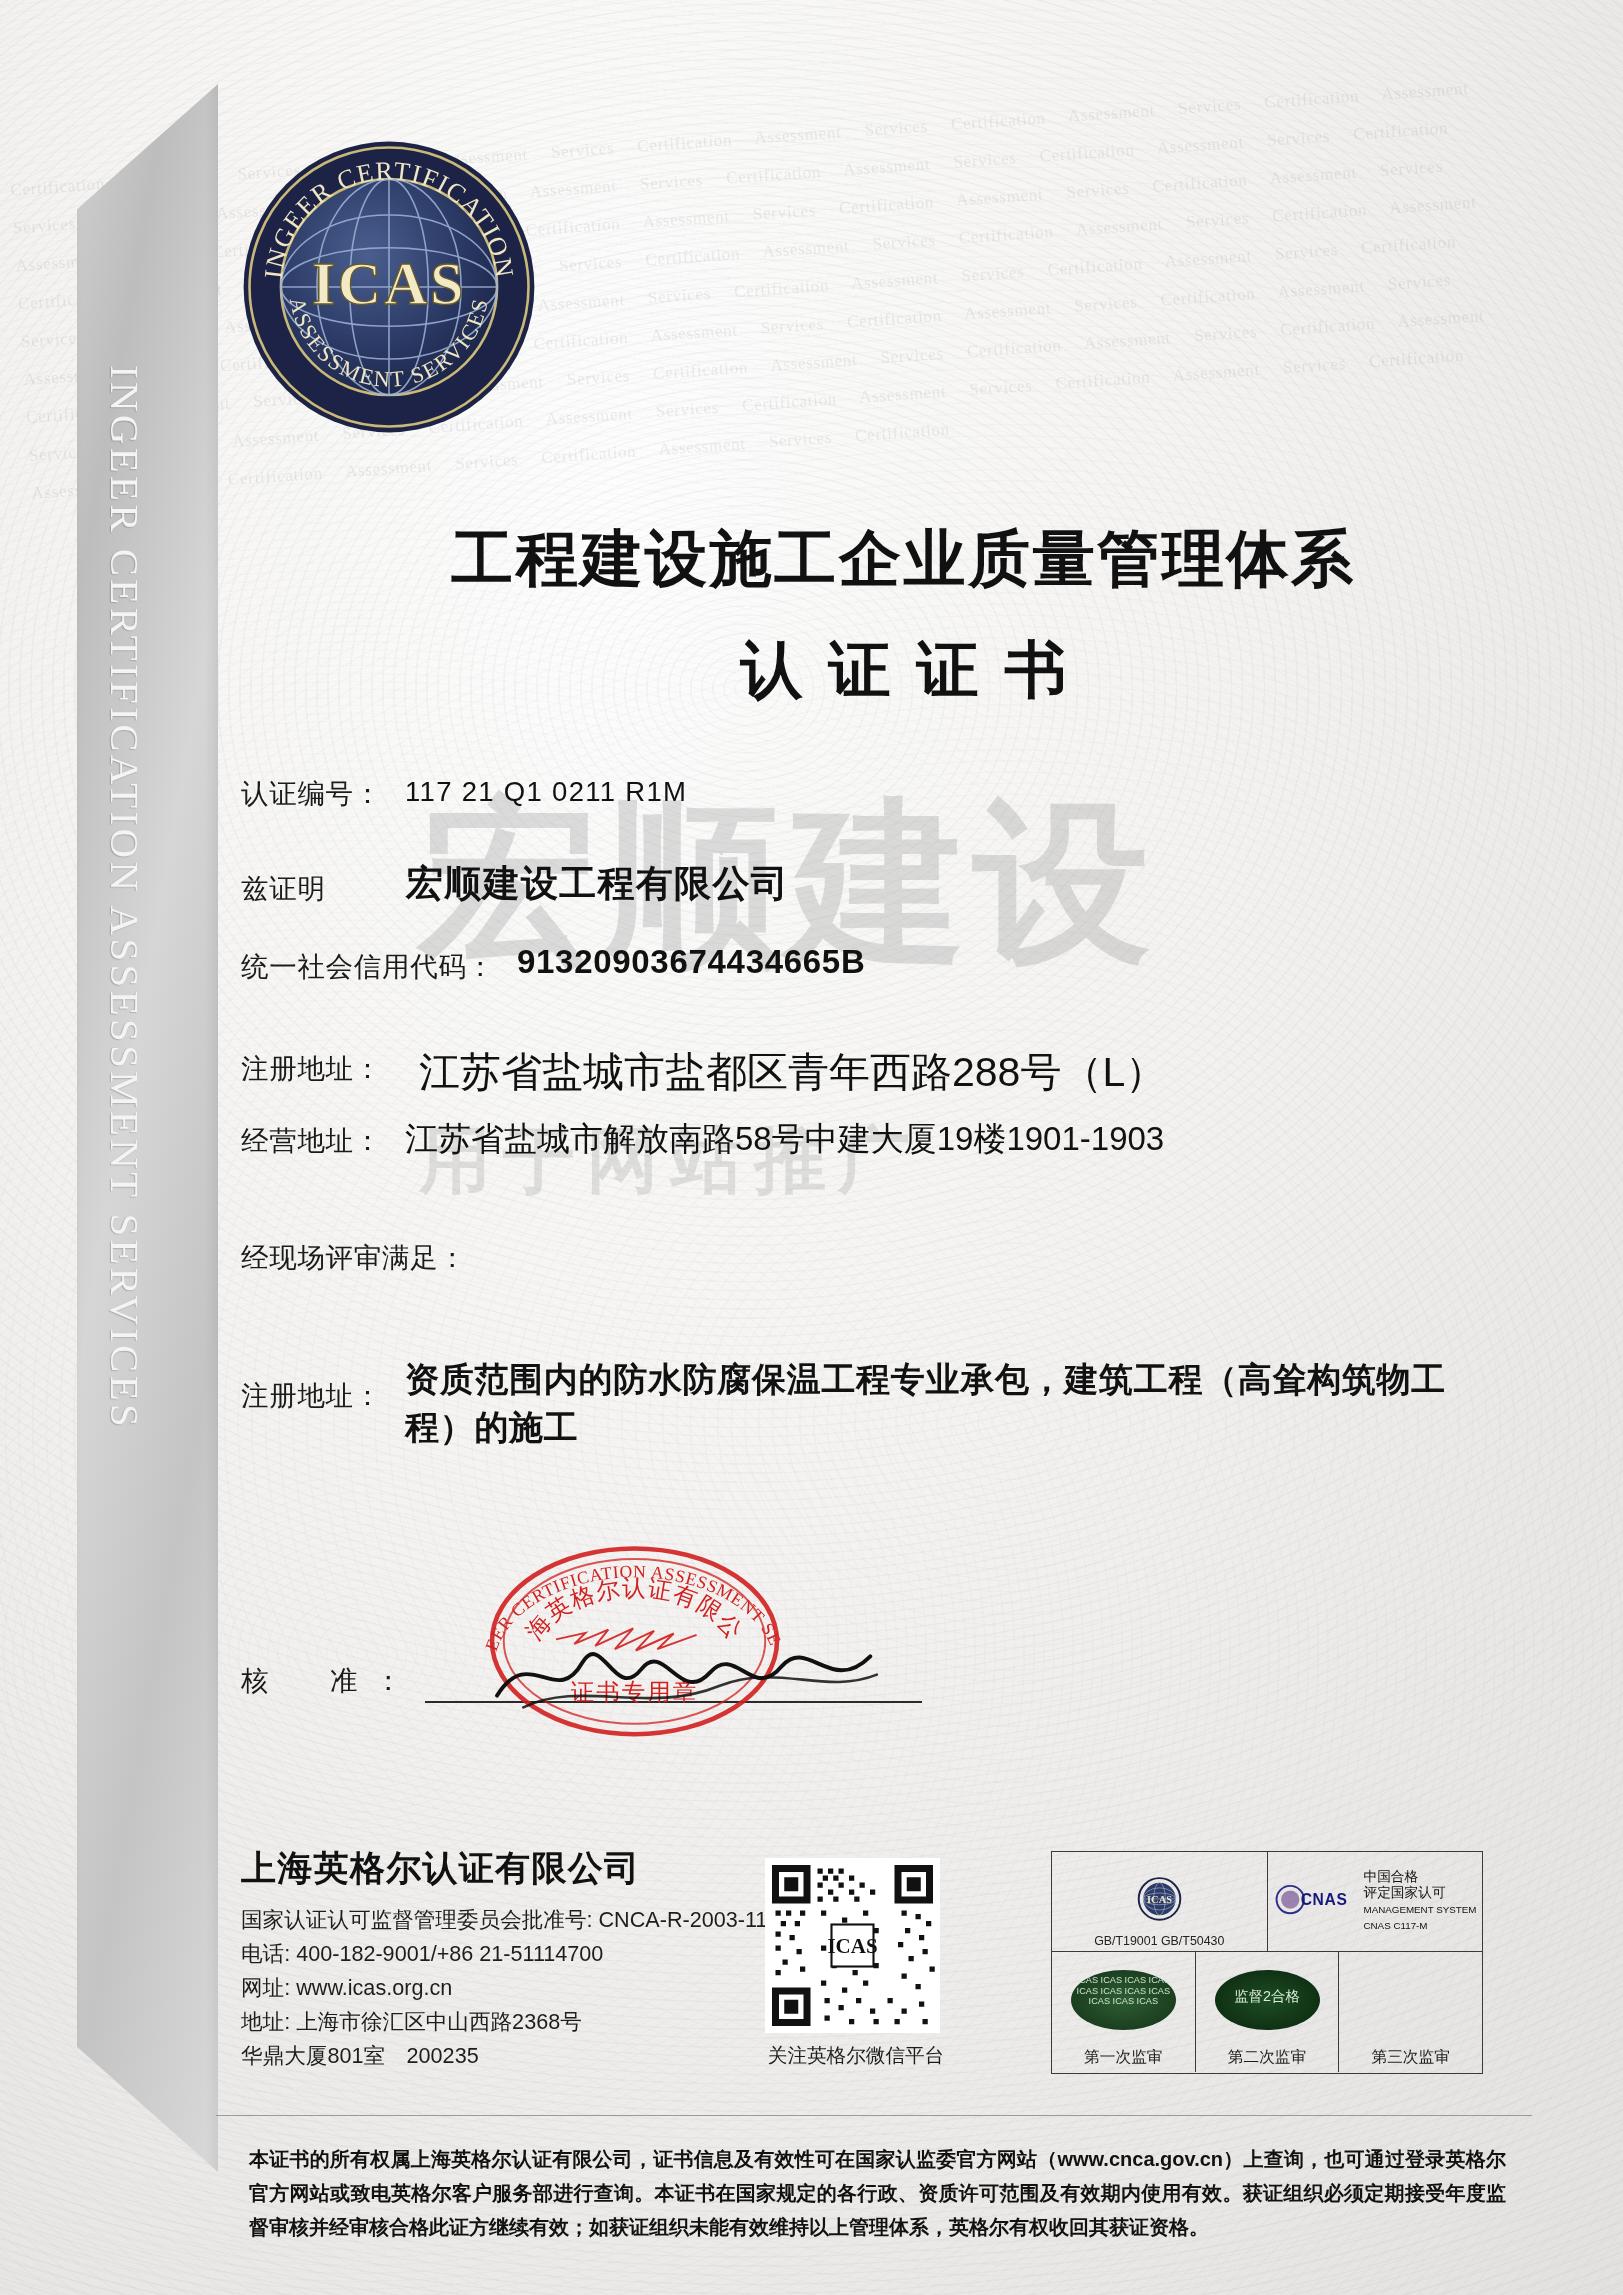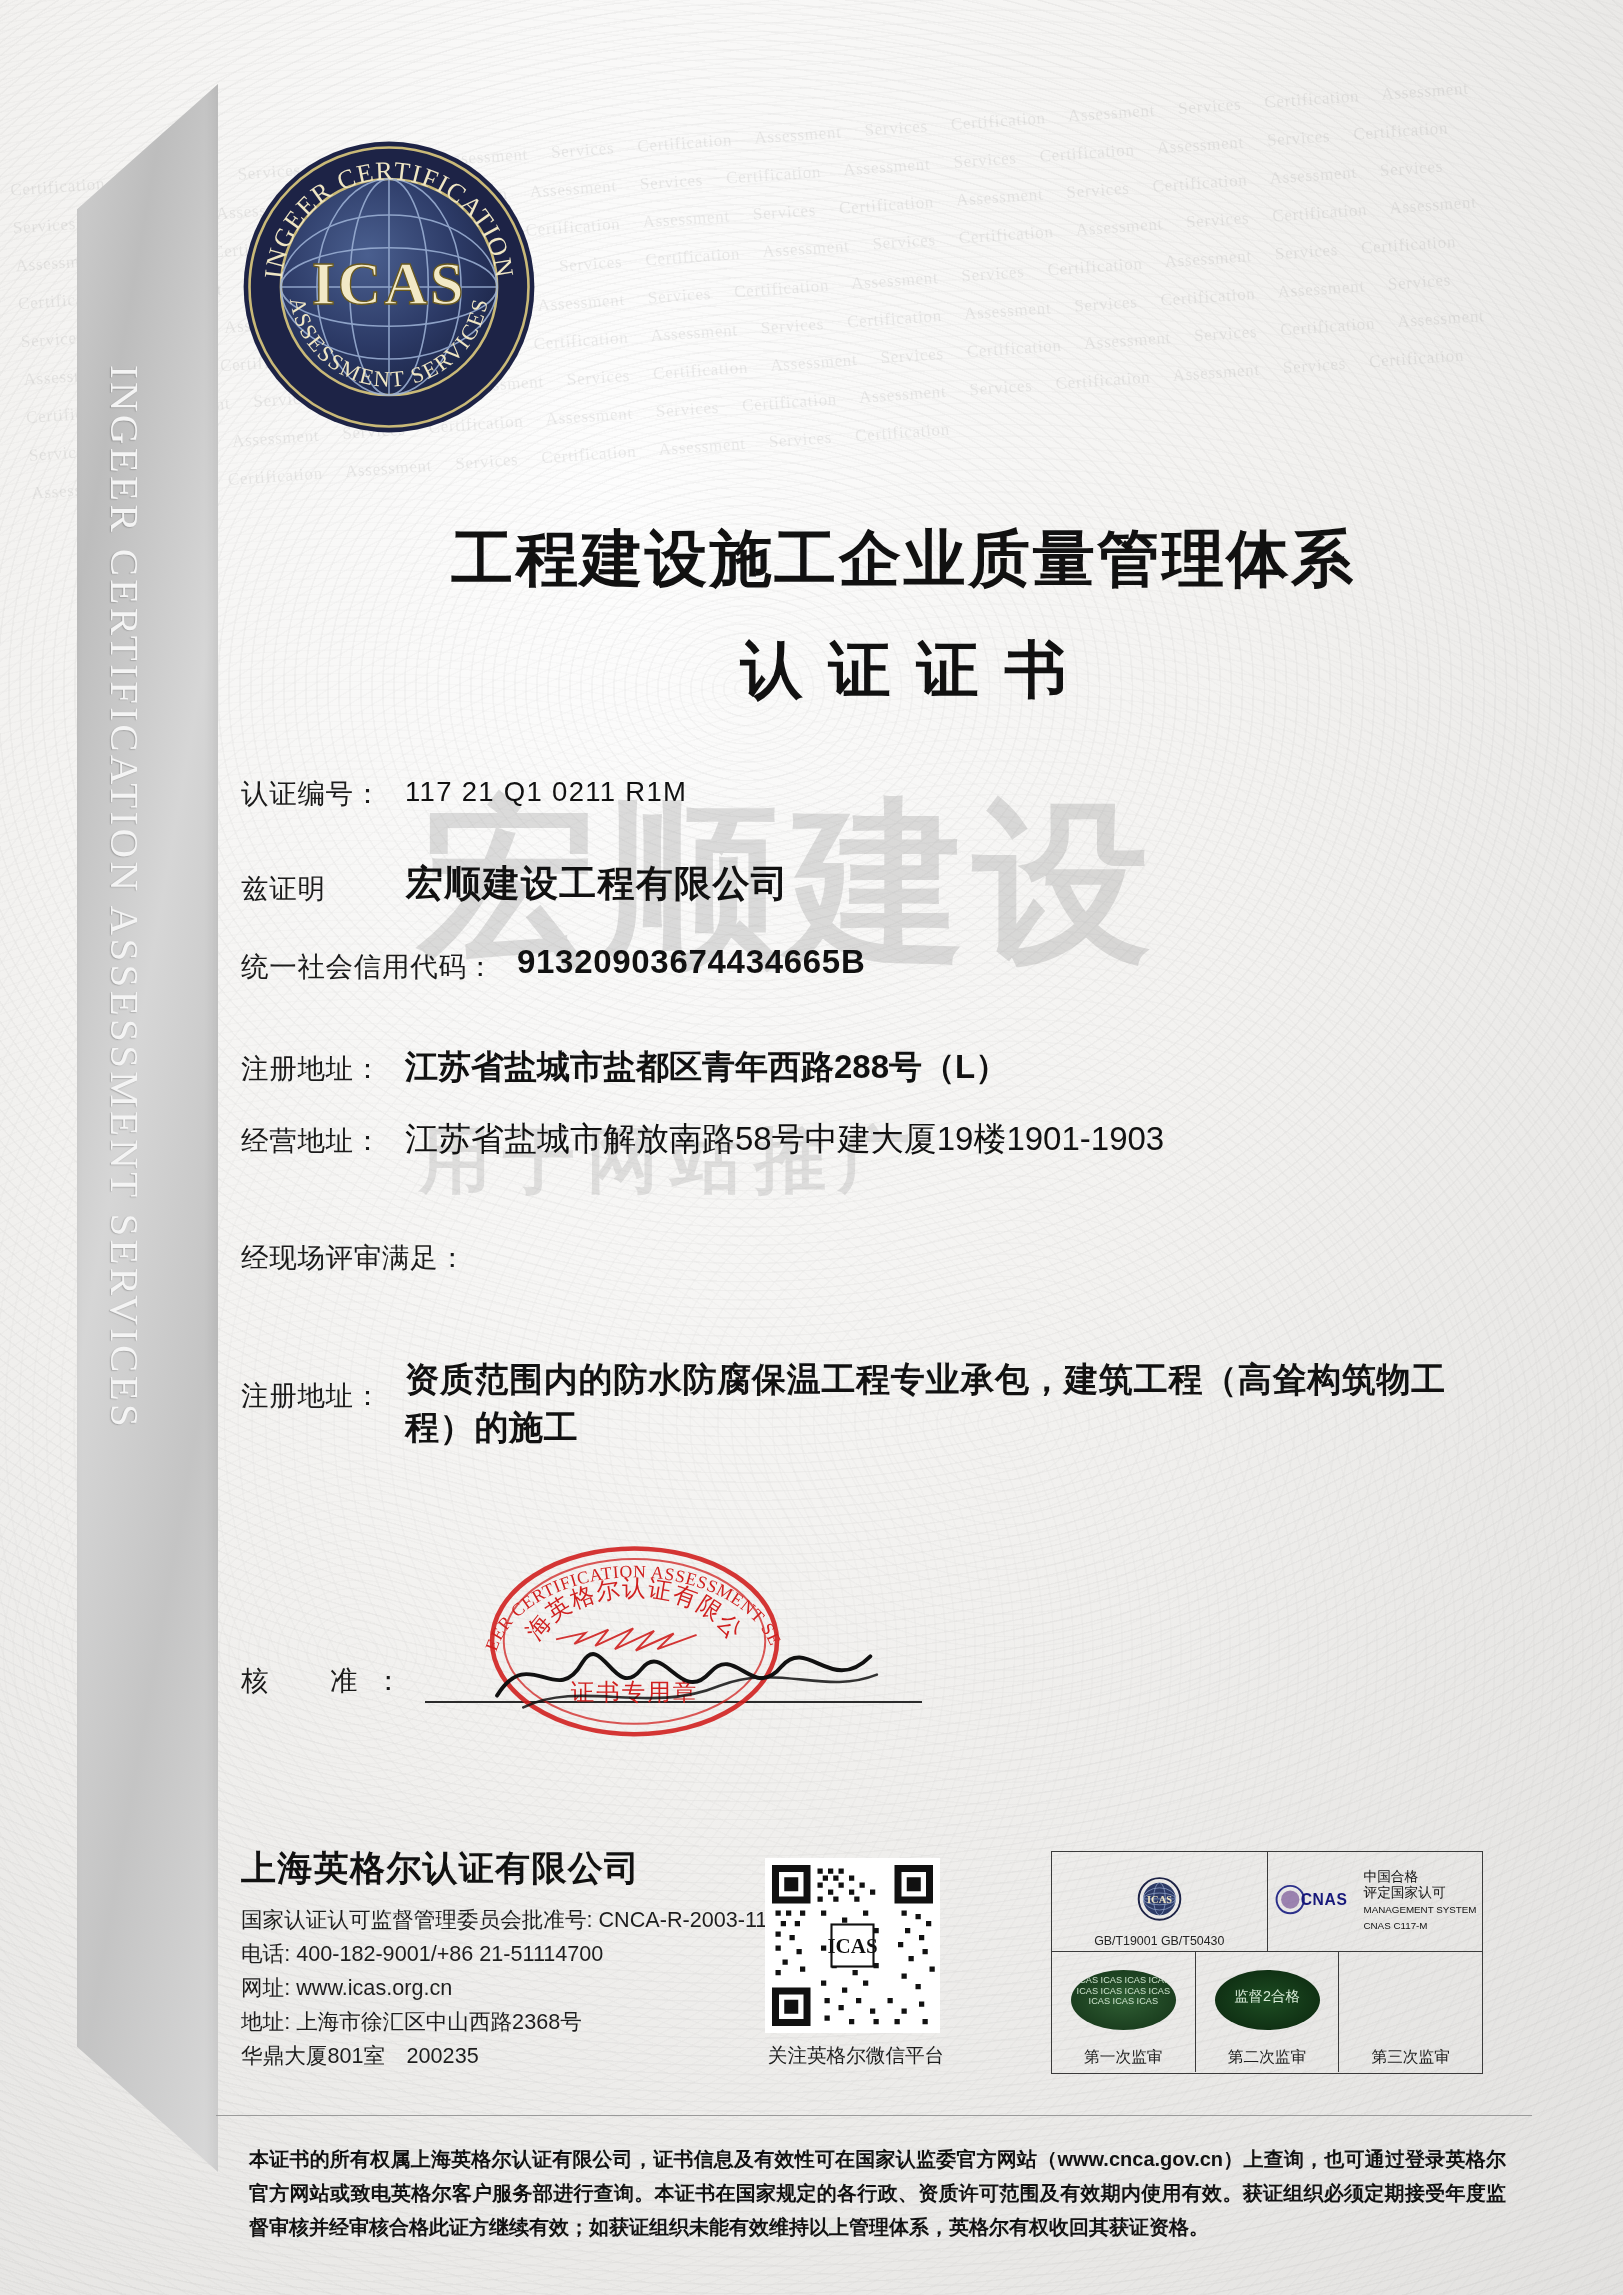--- a/index.html
+++ b/index.html
@@ -155,21 +155,21 @@
   .f-certno-lbl { left: 241px; top: 776px; }
   .f-certno-val { left: 405px; top: 776px; font-size: 27.5px; letter-spacing: 1.3px; }
 
   .f-hereby-lbl { left: 241px; top: 871px; }
   .f-hereby-val { left: 406px; top: 859px; font-size: 37px; font-weight: 700; letter-spacing: 1.3px; }
 
   .f-credit-lbl { left: 241px; top: 949px; }
   .f-credit-val { left: 517px; top: 943px; font-size: 33px; font-weight: 700; letter-spacing: 0.7px; }
 
   .f-regaddr-lbl { left: 241px; top: 1051px; }
-  .f-regaddr-val { left: 405px; top: 1045px; font-size: 33px; font-weight: 700; }
+  .f-regaddr-val { left: 419px; top: 1045px; font-size: 41px; font-weight: 400; }
 
   .f-opaddr-lbl { left: 241px; top: 1123px; }
   .f-opaddr-val { left: 405px; top: 1117px; font-size: 33px; font-weight: 400; }
 
   .f-std-lbl { left: 241px; top: 1240px; }
   .f-std-val {
     left: 517px; top: 1214px; font-size: 31px; font-weight: 700; line-height: 43px;
   }
 
   .f-scope-lbl { left: 241px; top: 1378px; }

